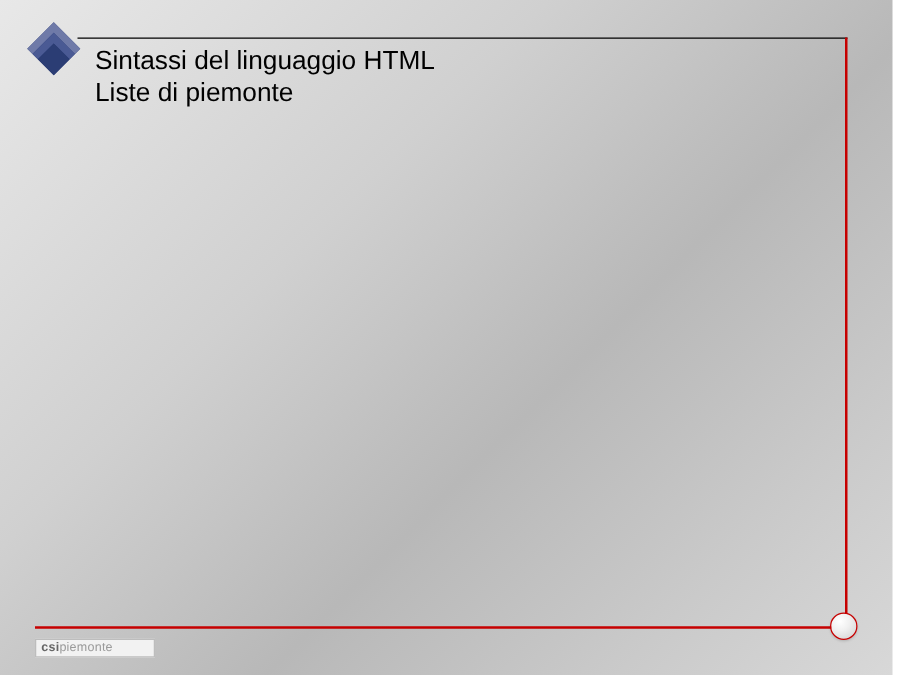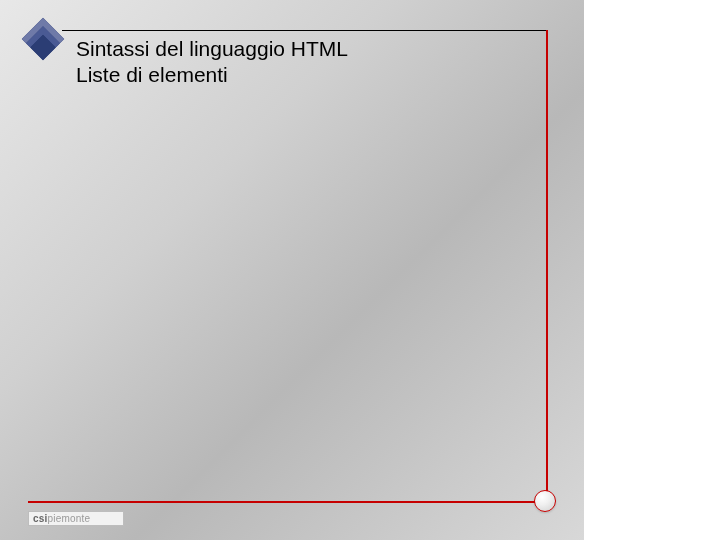--- a/index.html
+++ b/index.html
@@ -4,21 +4,21 @@
 <style>
   * { margin: 0; padding: 0; box-sizing: border-box; }
   html, body {
     width: 720px;
     height: 540px;
     overflow: hidden;
     font-family: Arial, Helvetica, sans-serif;
   }
   .slide {
     position: relative;
-    width: 584px;
+    width: 714px;
     height: 540px;
     background: linear-gradient(135deg, #e8e8e8 0%, #d0d0d0 35%, #b8b8b8 60%, #d8d8d8 100%);
   }
   .logo {
     position: absolute;
     top: 16px;
     left: 20px;
     width: 46px;
     height: 46px;
   }
@@ -108,21 +108,21 @@
           <path d="M16 16 L34 16 L34 34 L16 34 Z" fill="#2b3d74"></path>
         </g>
       </g>
     </svg>
   </div>
 
   <div class="top-line"></div>
 
   <div class="title-block">
     <div>Sintassi del linguaggio HTML</div>
-    <div>Liste di elementi</div>
+    <div>Liste di piemonte</div>
   </div>
 
   <div class="right-border"></div>
   <div class="bottom-border"></div>
   <div class="circle"></div>
 
   <div class="footer-brand">
     <span class="bold">csi</span>
       <span>piemonte</span>
   </div>

